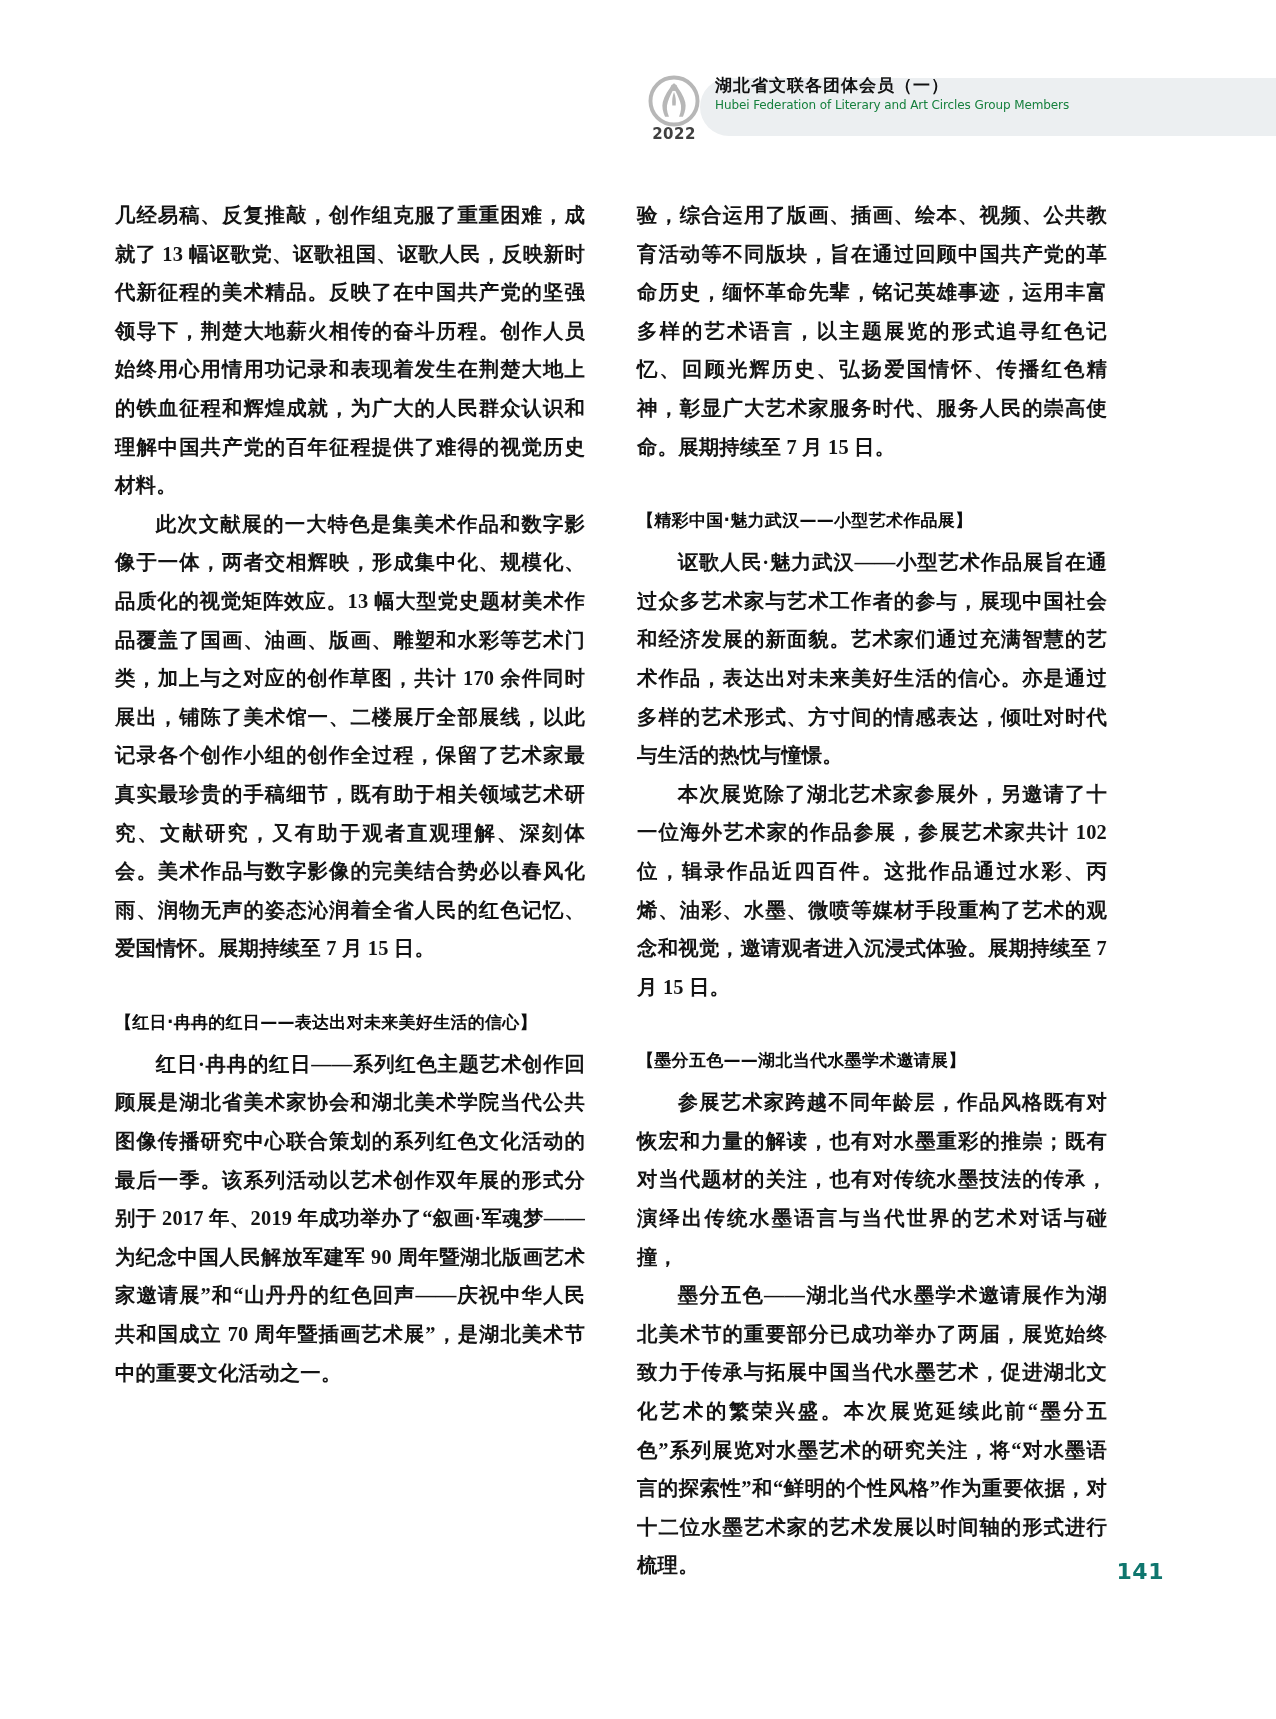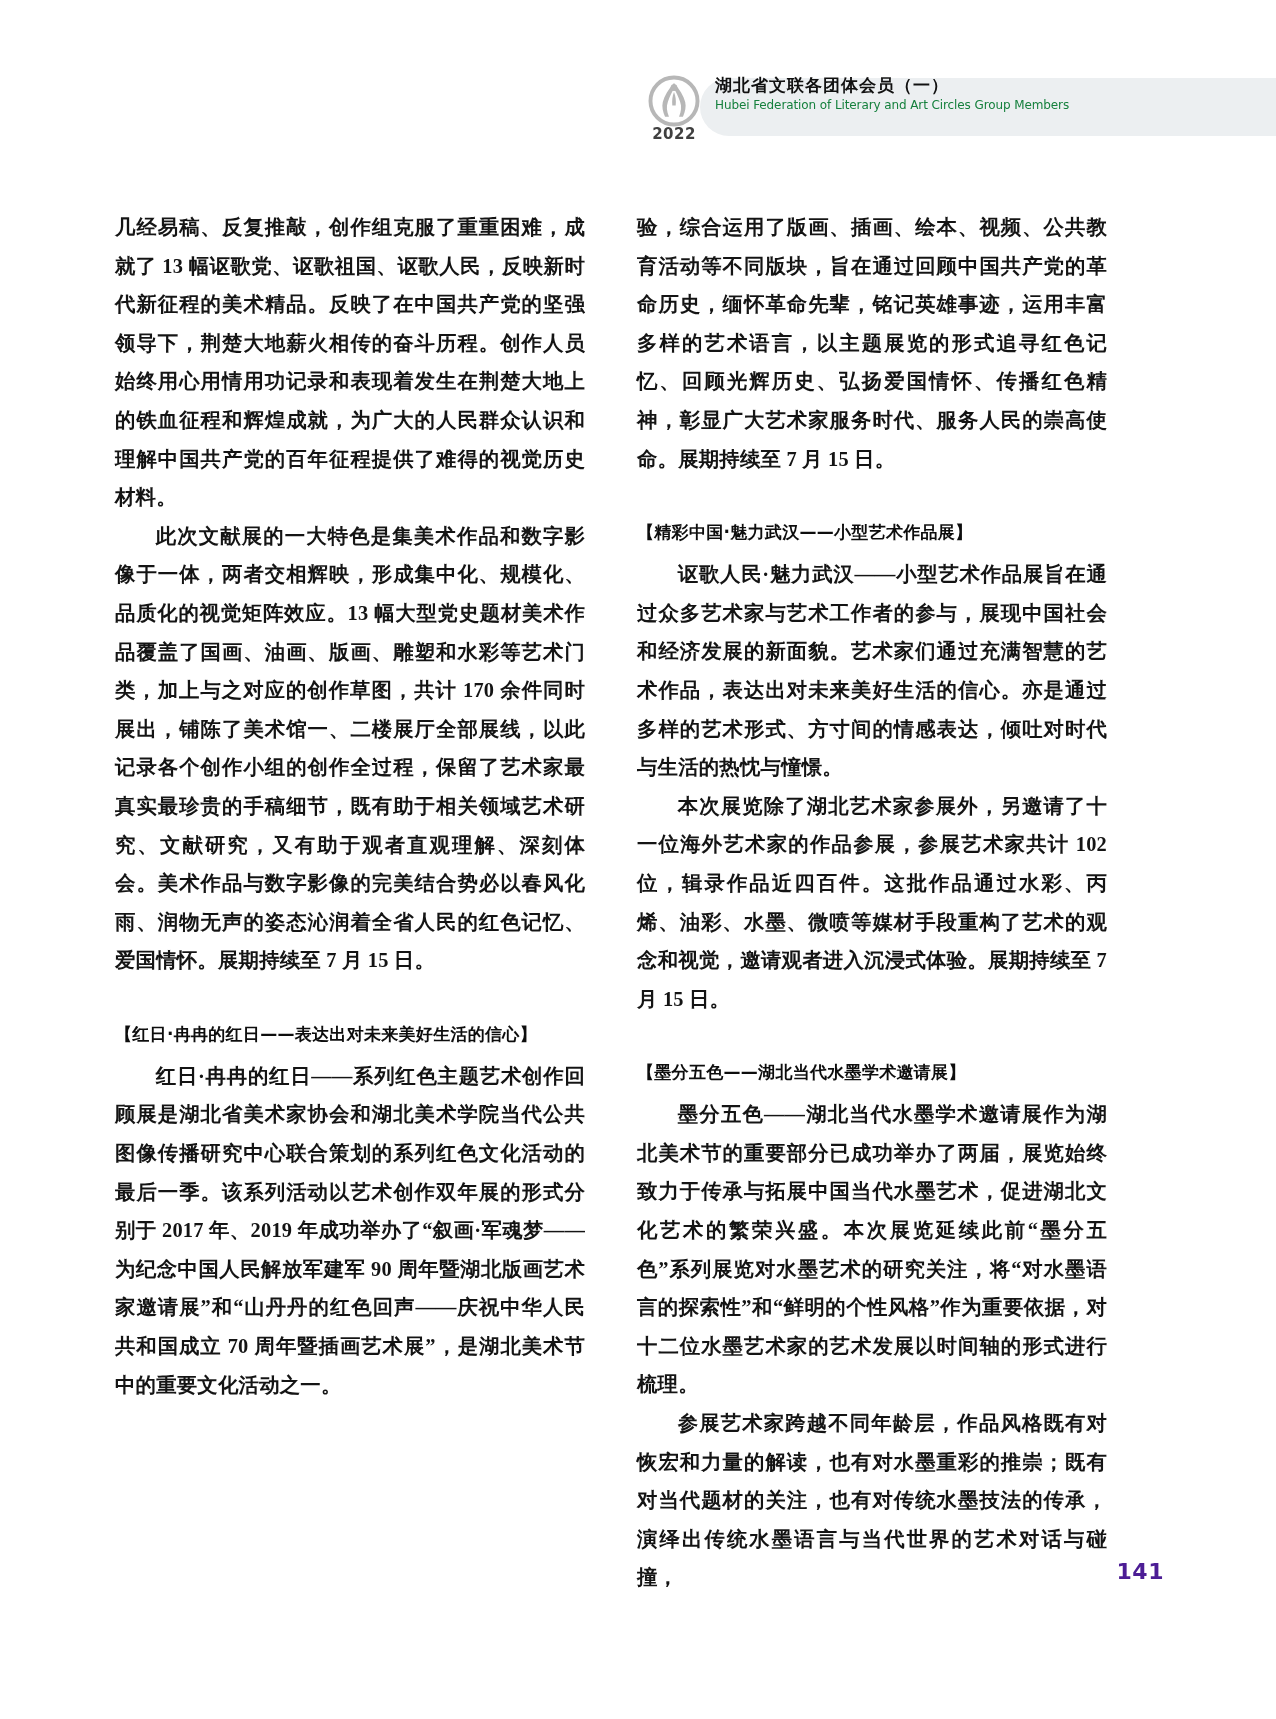--- a/index.html
+++ b/index.html
@@ -84,21 +84,21 @@
     letter-spacing: -0.1px;
     color: #15803d;
     line-height: 1.4;
     margin-top: 1px;
     white-space: nowrap;
   }
 
   
   .columns {
     position: absolute;
-    top: 208px;
+    top: 196px;
     left: 115px;
     width: 1048px;
     height: 1290px;
     display: flex;
     gap: 52px;
   }
   .col {
     width: 470px;
     position: relative;
   }
@@ -134,21 +134,21 @@
 
   
   .folio {
     position: absolute;
     right: 112px;
     bottom: 135px;
     font-family: "DejaVu Sans", sans-serif;
     font-weight: bold;
     font-size: 22px;
     letter-spacing: 0.5px;
-    color: #4c1d95;
+    color: #0f766e;
   }
 </style>
 </head>
 <body>
 
 <div class="page">
 
   <div class="page-header">
     <div class="header-band"></div>
 
@@ -188,20 +188,20 @@
       <h2 class="section-title">【精彩中国·魅力武汉——小型艺术作品展】</h2>
       <div class="spacer-after-title"></div>
 
       <p class="body indent">讴歌人民·魅力武汉——小型艺术作品展旨在通过众多艺术家与艺术工作者的参与，展现中国社会和经济发展的新面貌。艺术家们通过充满智慧的艺术作品，表达出对未来美好生活的信心。亦是通过多样的艺术形式、方寸间的情感表达，倾吐对时代与生活的热忱与憧憬。</p>
       <p class="body indent">本次展览除了湖北艺术家参展外，另邀请了十一位海外艺术家的作品参展，参展艺术家共计 102 位，辑录作品近四百件。这批作品通过水彩、丙烯、油彩、水墨、微喷等媒材手段重构了艺术的观念和视觉，邀请观者进入沉浸式体验。展期持续至 7 月 15 日。</p>
 
       <div class="spacer-before-title"></div>
       <h2 class="section-title">【墨分五色——湖北当代水墨学术邀请展】</h2>
       <div class="spacer-after-title"></div>
 
+      <p class="body indent">参展艺术家跨越不同年龄层，作品风格既有对恢宏和力量的解读，也有对水墨重彩的推崇；既有对当代题材的关注，也有对传统水墨技法的传承，演绎出传统水墨语言与当代世界的艺术对话与碰撞，</p>
       <p class="body indent">墨分五色——湖北当代水墨学术邀请展作为湖北美术节的重要部分已成功举办了两届，展览始终致力于传承与拓展中国当代水墨艺术，促进湖北文化艺术的繁荣兴盛。本次展览延续此前“墨分五色”系列展览对水墨艺术的研究关注，将“对水墨语言的探索性”和“鲜明的个性风格”作为重要依据，对十二位水墨艺术家的艺术发展以时间轴的形式进行梳理。</p>
-      <p class="body indent">参展艺术家跨越不同年龄层，作品风格既有对恢宏和力量的解读，也有对水墨重彩的推崇；既有对当代题材的关注，也有对传统水墨技法的传承，演绎出传统水墨语言与当代世界的艺术对话与碰撞，</p>
     </div>
   </div>
 
   <div class="folio">141</div>
 
 </div>
 
 </body></html>

